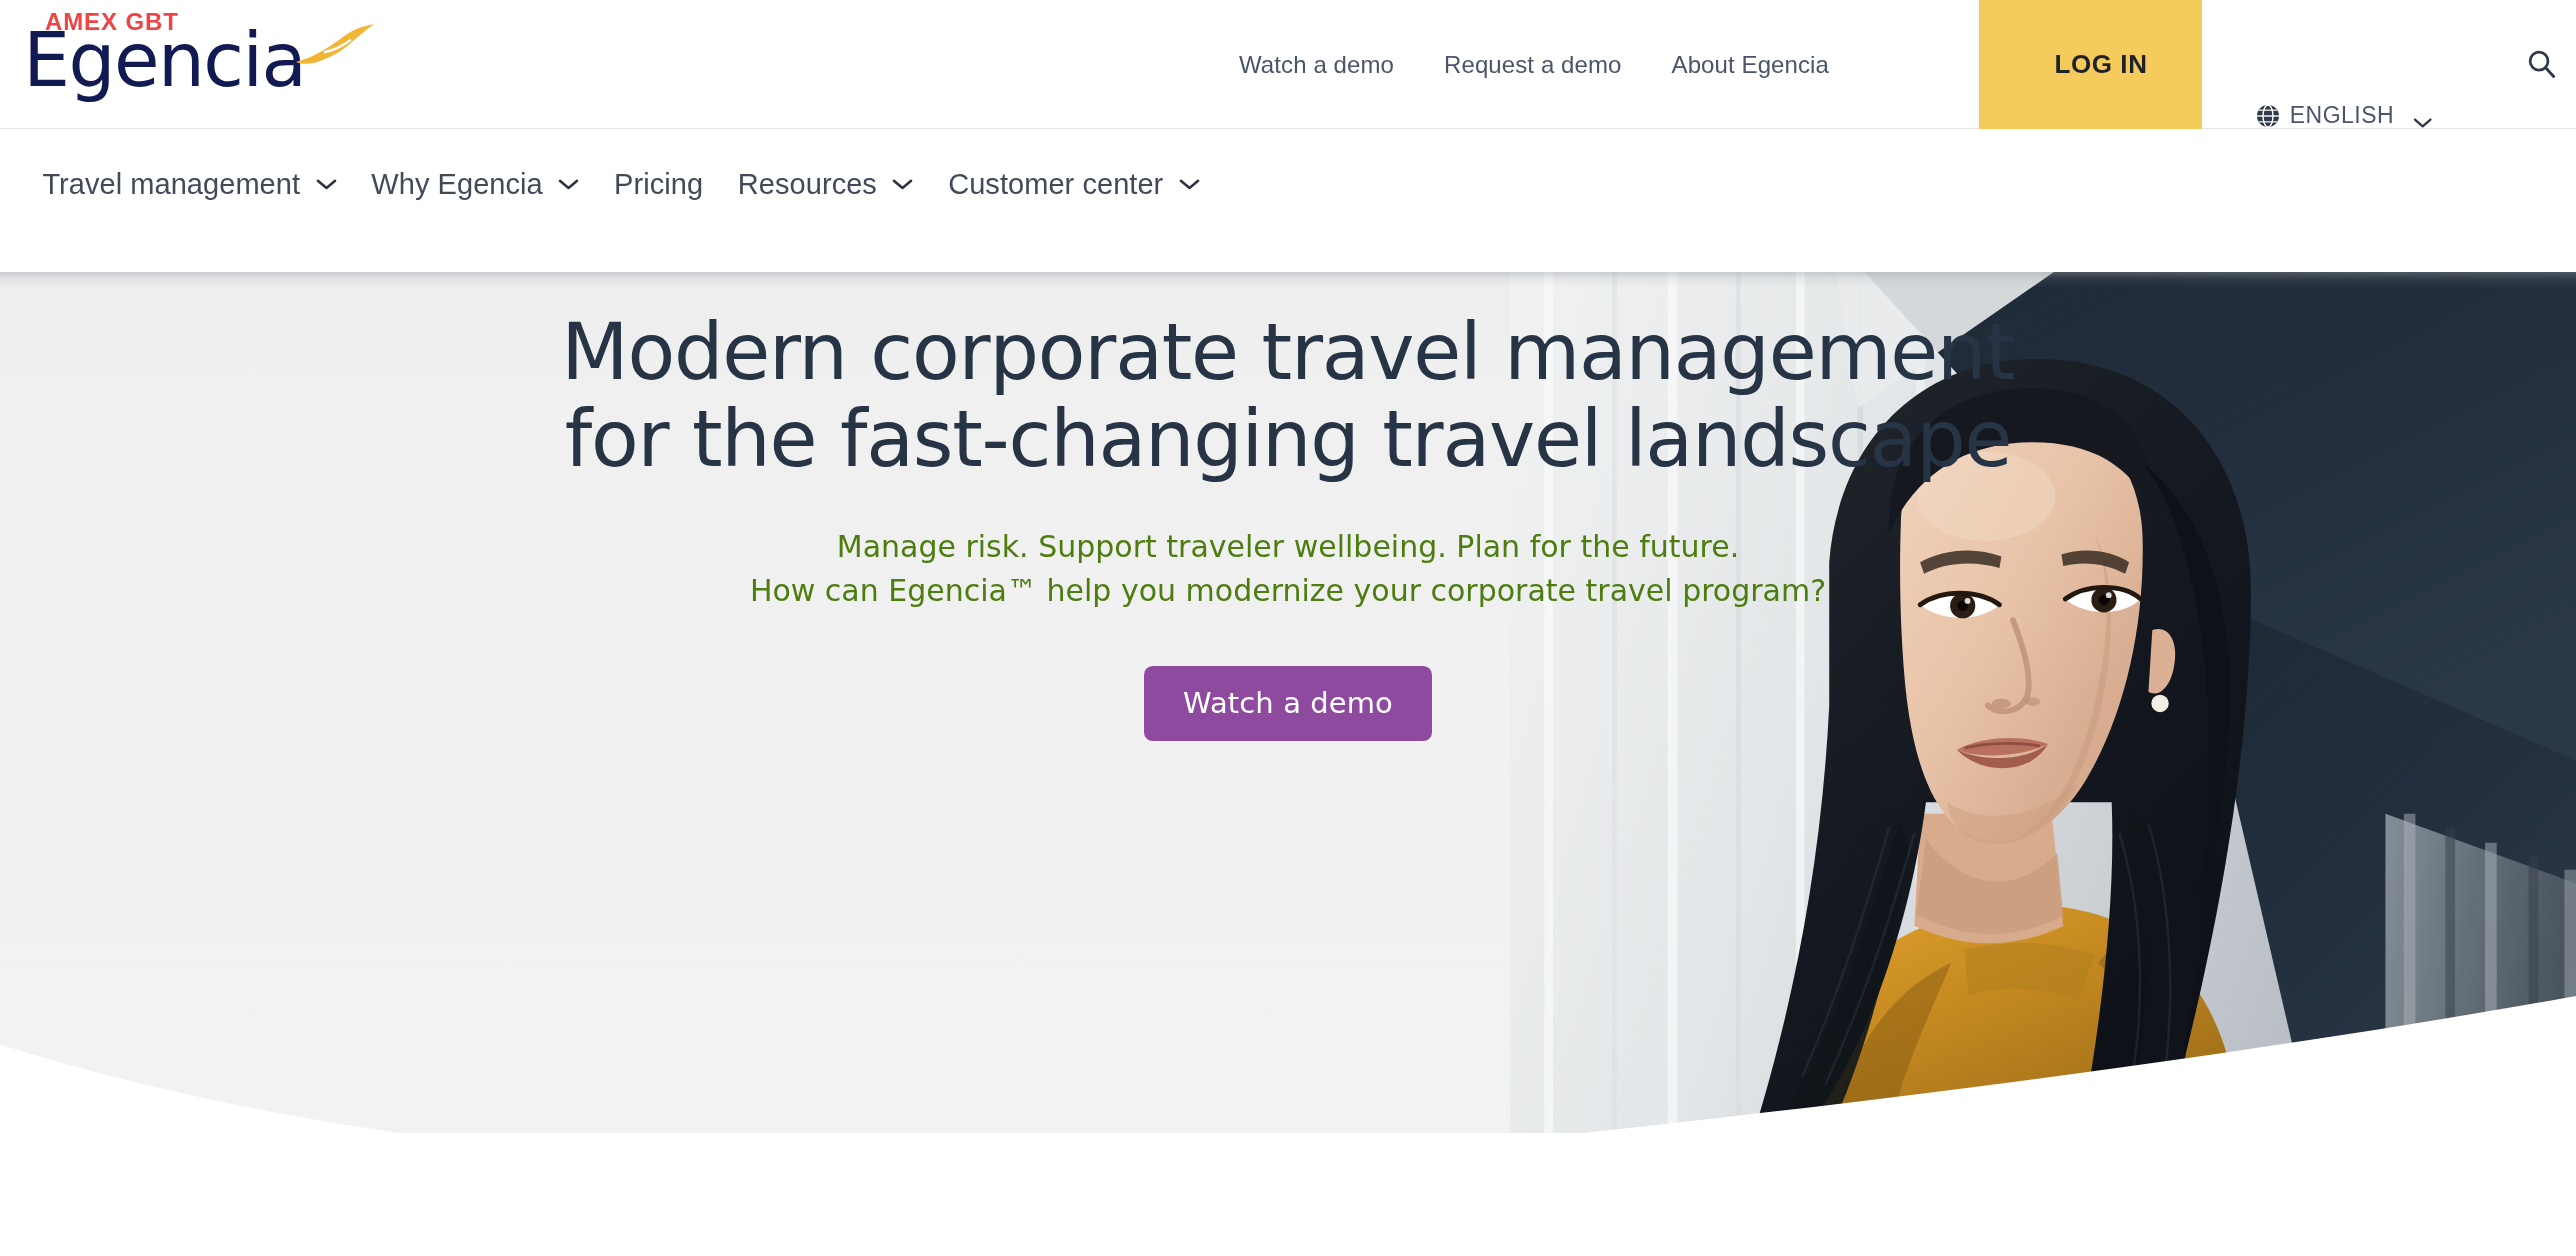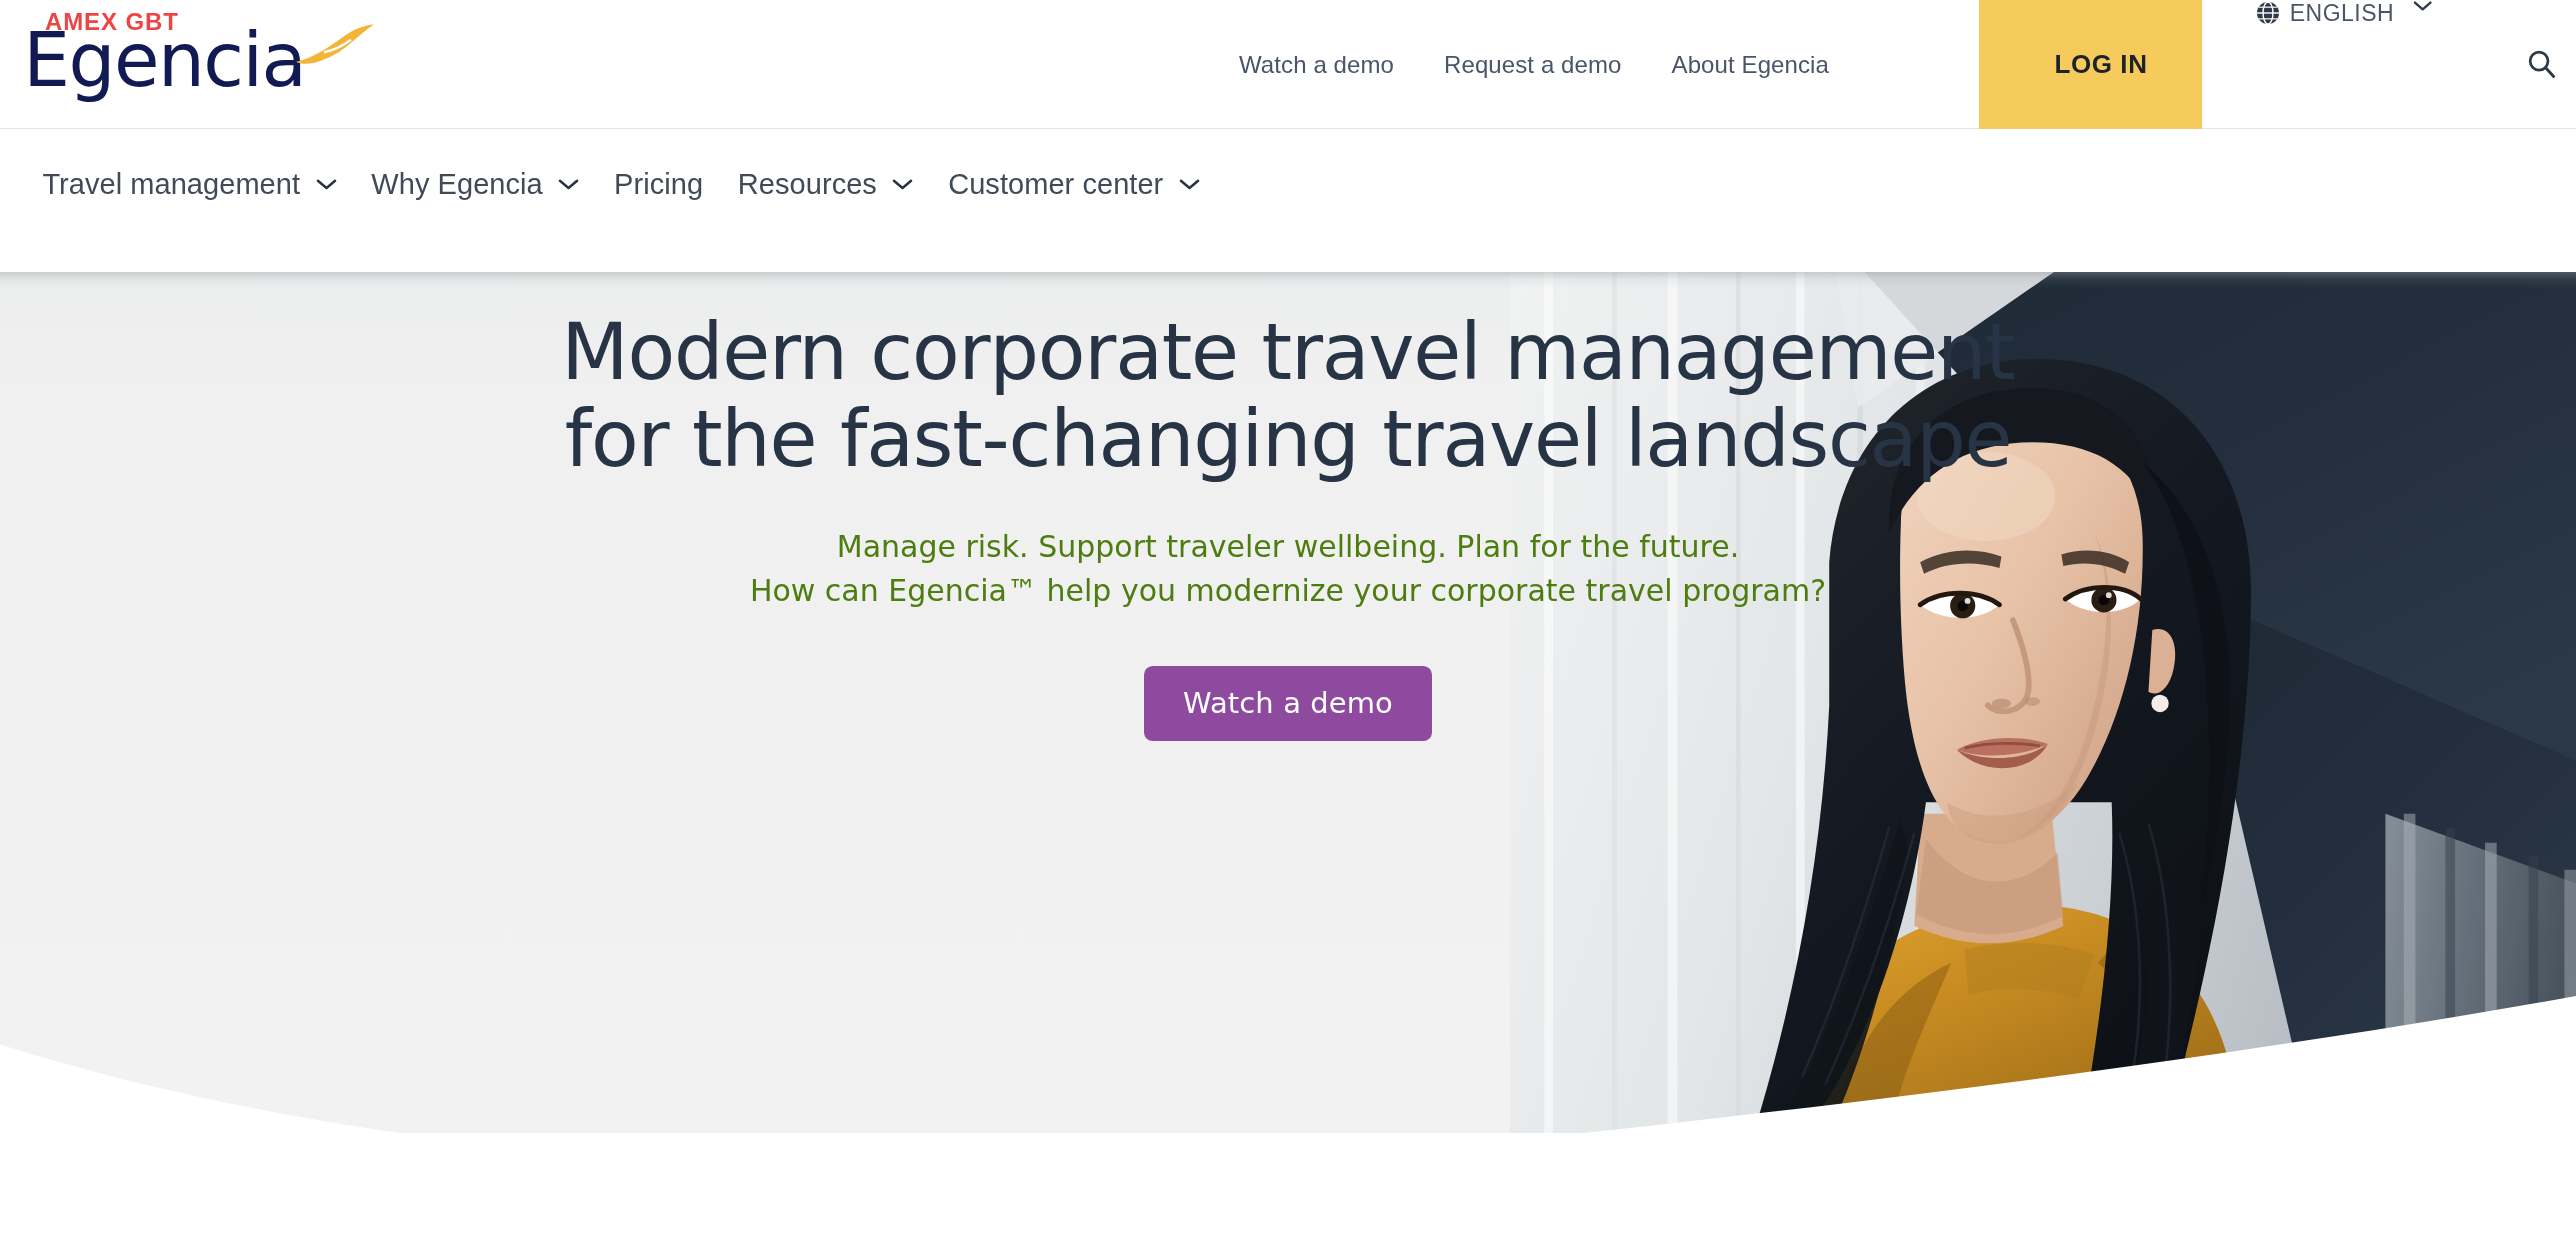--- a/index.html
+++ b/index.html
@@ -111,21 +111,21 @@
     cursor: pointer;
     padding-left: 27px;
   }
 
   .lang-picker {
     position: absolute;
     left: 2255px;
     top: 0;
     height: 129px;
     display: flex;
-    align-items: flex-start;
+    align-items: flex-end;
     gap: 8.7px;
     cursor: pointer;
   }
   .globe-icon { width: 26px; height: 26px; display:block; }
   .lang-label {
     font-size: 23px;
     letter-spacing: 0.5px;
     color: #4a5568;
     white-space: nowrap;
   }

